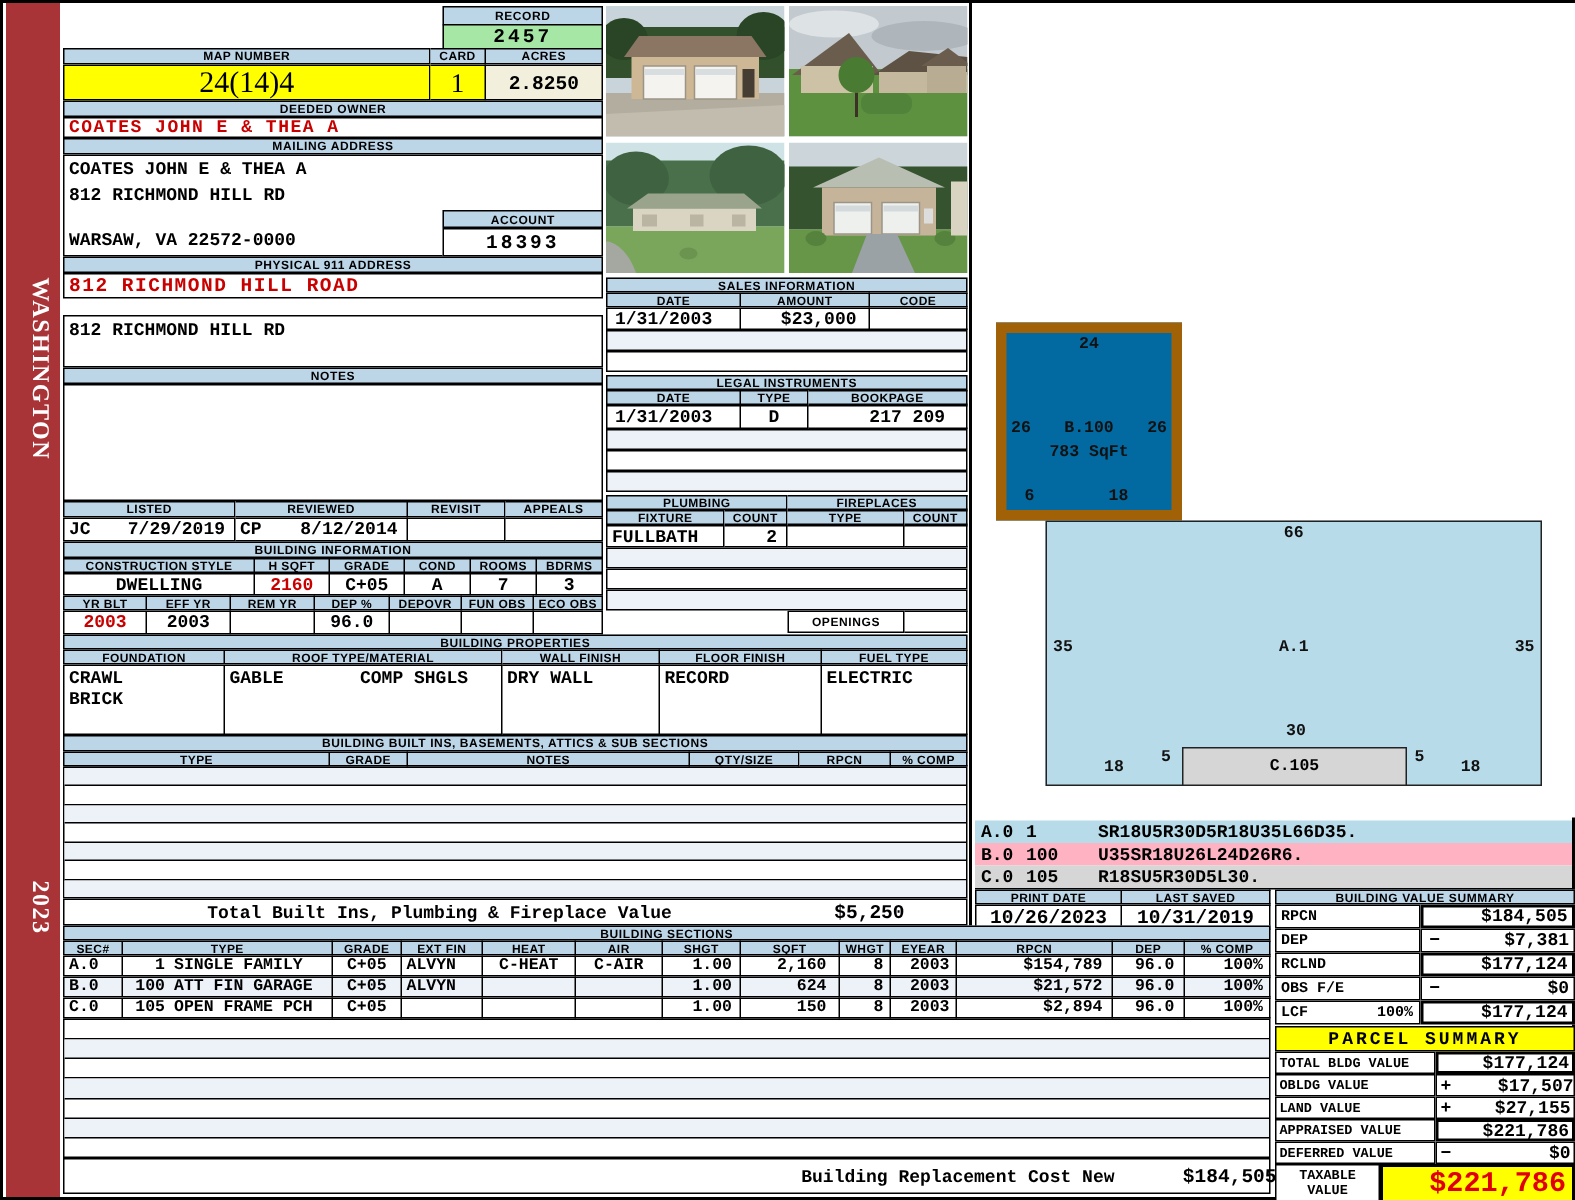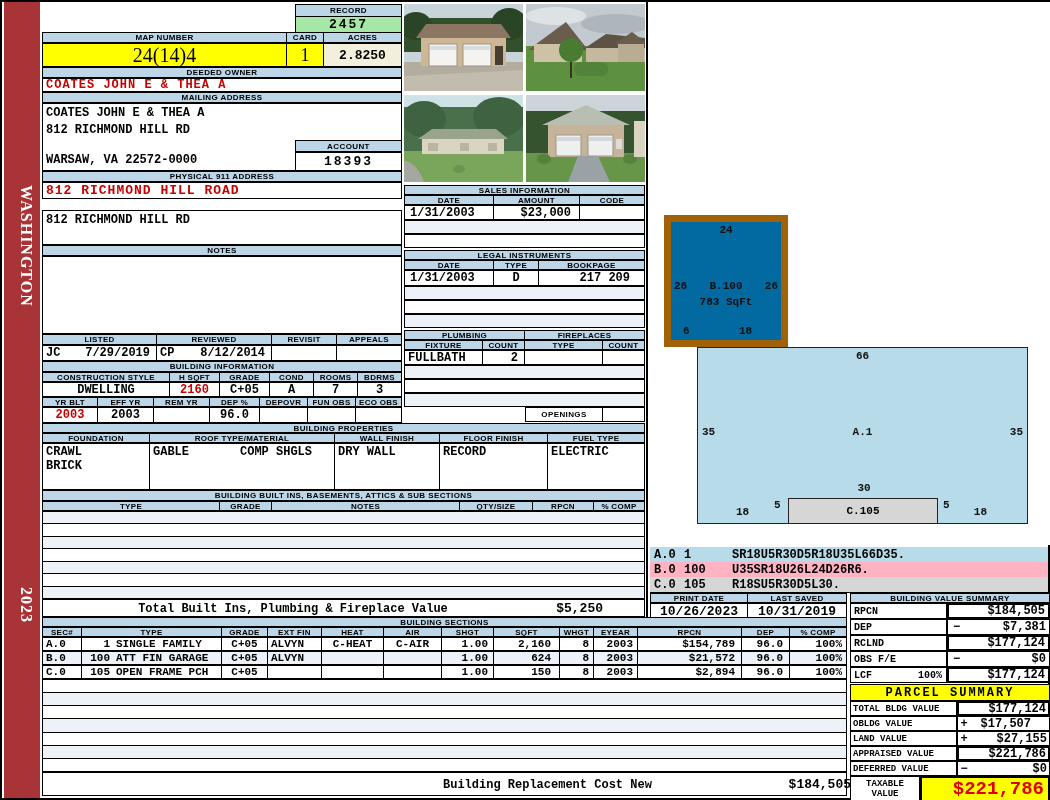--- a/index.html
+++ b/index.html
@@ -474,21 +474,21 @@
     <div></div>
       <div class="stripe"></div>
       <div></div>
       <div class="stripe"></div>
       <div></div>
       <div class="stripe"></div>
       <div></div>
   </div>
 
   <div class="box" style="left:40px;top:770px;width:805px;height:24px">
-    <span class="mono" style="position:absolute;left:400px;width:280px;text-align:left;top:5px">Building Replacement Cost New</span>
+    <span class="mono" style="position:absolute;left:420px;width:280px;text-align:right;top:5px">Building Replacement Cost New</span>
     <span class="m13" style="position:absolute;left:680px;width:128px;text-align:right;top:4px">$184,505</span>
   </div>
 
   <div class="abs" style="left:848px;top:682px;width:200px">
     <div class="box" style="position:relative;width:200px;height:17px;background:#FFFF00;display:flex;align-items:center;justify-content:center">
       <span class="mono" style="letter-spacing:2px">PARCEL SUMMARY</span>
     </div>
     <div style="display:flex;height:15px">
       <div class="box" style="position:relative;width:107px;display:flex;align-items:center;padding-left:2px;font:bold 9px 'Liberation Mono','DejaVu Sans Mono',monospace">
           <span>TOTAL BLDG VALUE</span>
@@ -497,21 +497,21 @@
         <span class="mono psign" style="width:12px"></span>
         <span class="mono" style="padding-right:2px">$177,124</span>
       </div>
     </div>
     <div style="display:flex;height:15px">
       <div class="box" style="position:relative;width:107px;display:flex;align-items:center;padding-left:2px;font:bold 9px 'Liberation Mono','DejaVu Sans Mono',monospace">
           <span>OBLDG VALUE</span>
         </div>
       <div style="width:93px;border:1px solid #000;display:flex;align-items:center;justify-content:space-between;background:#fff">
         <span class="mono psign" style="width:12px">+</span>
-        <span class="mono" style="padding-right:18px">$17,507</span>
+        <span class="mono" style="padding-right:0">$17,507</span>
       </div>
     </div>
     <div style="display:flex;height:15px">
       <div class="box" style="position:relative;width:107px;display:flex;align-items:center;padding-left:2px;font:bold 9px 'Liberation Mono','DejaVu Sans Mono',monospace">
           <span>LAND VALUE</span>
         </div>
       <div style="width:93px;border:1px solid #000;display:flex;align-items:center;justify-content:space-between;background:#fff">
         <span class="mono psign" style="width:12px">+</span>
         <span class="mono" style="padding-right:2px">$27,155</span>
       </div>

